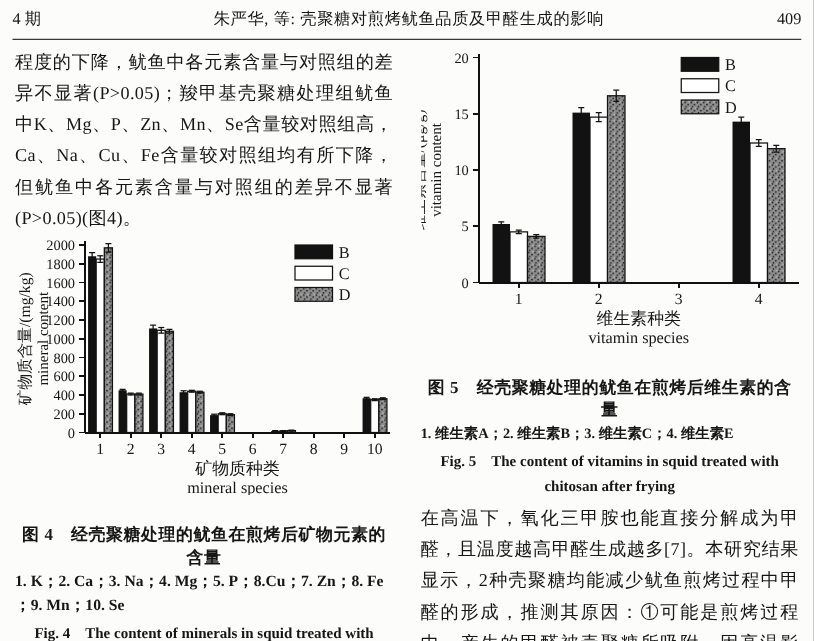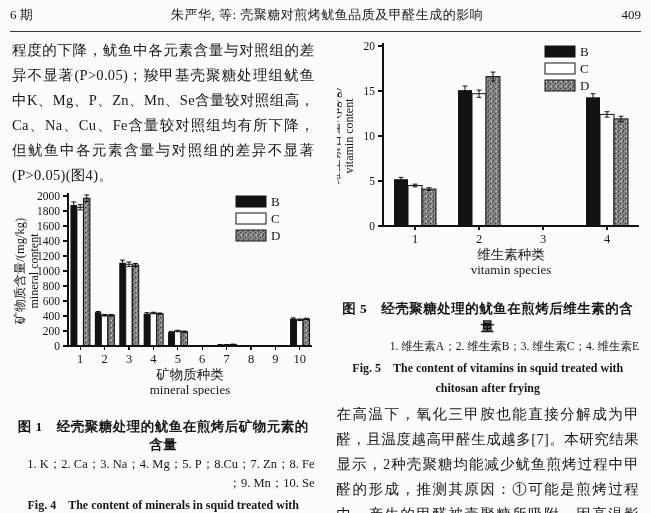--- a/index.html
+++ b/index.html
@@ -39,41 +39,42 @@
   svg text{font-family:"Liberation Serif","DejaVu Serif",serif;fill:#161616;}
   
   .cap-zh{
     margin:18px 0 1px 0;
     font-size:13.5px;font-weight:bold;
     text-align:center;letter-spacing:.5px;
   }
   .cap-list{
     margin:1px 0 1px 0;
     font-size:12.5px;line-height:19px;
-    text-align:right;
+    text-align:left;
+    font-weight:bold;
   }
   .cap-en{
     margin:2px 8px 1px 8px;
     font-size:12px;font-weight:bold;
     text-align:center;line-height:20px;
   }
   .cap-list-en{
     margin:1px 0 0 0;
     font-size:12px;line-height:19px;
     text-align:justify;
   }
   .small-list{font-size:11.5px;}
 </style>
 </head>
 <body>
 
 <div class="page">
 
   <div class="header">
-    <span class="issue">6 期</span>
+    <span class="issue">4 期</span>
     <span class="rtitle">朱严华, 等: 壳聚糖对煎烤鱿鱼品质及甲醛生成的影响</span>
     <span class="pageno">409</span>
   </div>
 
   <div class="cols">
 
     <div class="col">
       <p class="body-zh">程度的下降，鱿鱼中各元素含量与对照组的差异不显著(P&gt;0.05)；羧甲基壳聚糖处理组鱿鱼中K、Mg、P、Zn、Mn、Se含量较对照组高，Ca、Na、Cu、Fe含量较对照组均有所下降，但鱿鱼中各元素含量与对照组的差异不显著(P&gt;0.05)(图4)。</p>
 
       <div class="chart-wrap">
@@ -221,21 +222,21 @@
             <text x="26" y="81" text-anchor="middle" font-size="12" transform="rotate(-90 26 81)">mineral content</text>
             <rect x="224" y="6" width="30" height="11" fill="#121212" stroke="#121212" stroke-width="1"></rect>
             <text x="259" y="16" font-size="13">B</text>
             <rect x="224" y="23" width="30" height="11" fill="#ffffff" stroke="#121212" stroke-width="1"></rect>
             <text x="259" y="33" font-size="13">C</text>
             <rect x="224" y="40" width="30" height="11" fill="url(#speckle0)" stroke="#121212" stroke-width="1"></rect>
             <text x="259" y="50" font-size="13">D</text>
           </svg>
       </div>
 
-      <p class="cap-zh">图 1　经壳聚糖处理的鱿鱼在煎烤后矿物元素的含量</p>
+      <p class="cap-zh">图 4　经壳聚糖处理的鱿鱼在煎烤后矿物元素的含量</p>
       <p class="cap-list">1. K；2. Ca；3. Na；4. Mg；5. P；8.Cu；7. Zn；8. Fe ；9. Mn；10. Se</p>
       <p class="cap-en">Fig. 4　The content of minerals in squid treated with chitosan after frying</p>
 
     </div>
 
     <div class="col">
       <div class="chart-wrap">
         <svg width="312" height="242">
             <defs>
               <pattern id="speckle1" width="5" height="5" patternUnits="userSpaceOnUse">

